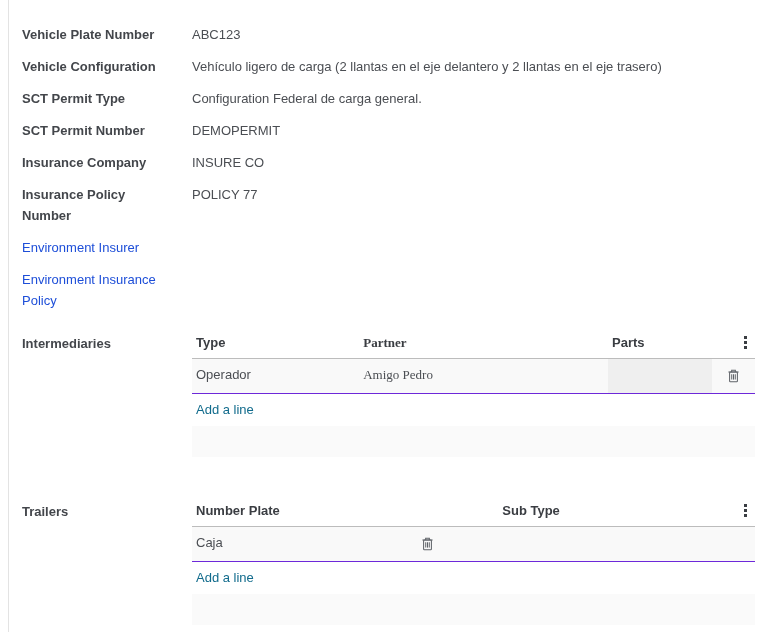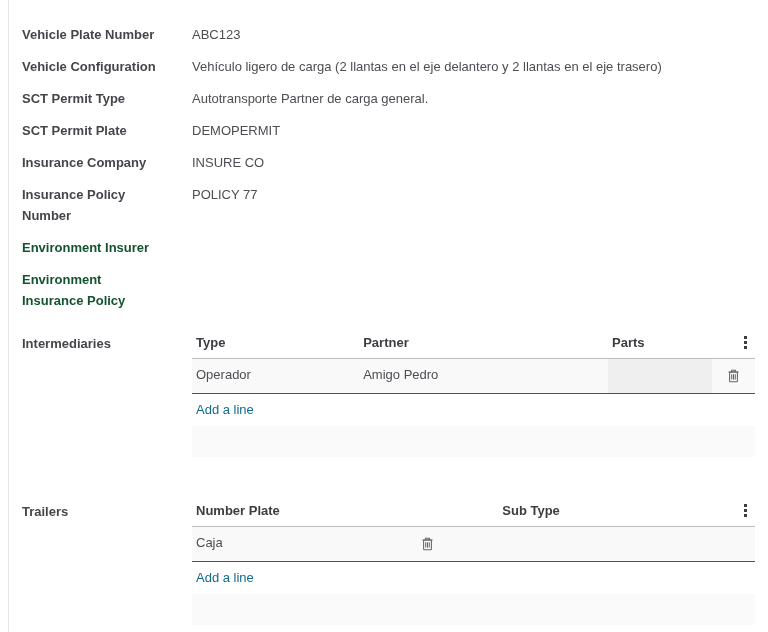--- a/index.html
+++ b/index.html
@@ -15,21 +15,21 @@
     height: 632px;
     border-left: 1px solid #e3e3e3;
     padding: 24px 13px 0 13px;
   }
   
   .field-row { display: flex; margin-bottom: 11px; }
   .field-label {
     width: 170px; flex: 0 0 170px; padding-right: 26px;
     font-weight: bold; color: #43464b; line-height: 21px;
   }
-  .field-label.muted { font-weight: bold; color: #14532d; }
+  .field-label.muted { font-weight: normal; color: #1d4ed8; }
   .field-value { flex: 1; line-height: 21px; color: #4b4e53; }
   
   .section { display: flex; }
   .section.intermediaries { margin-top: 18px; }
   .section.trailers { margin-top: 40px; }
   .section-label {
     width: 170px; flex: 0 0 170px; padding-right: 26px; padding-top: 5px;
     font-weight: bold; color: #43464b; line-height: 19px;
   }
   .o-list { flex: 1; }
@@ -38,21 +38,21 @@
     border-bottom: 1px solid #bcbcbc;
   }
   .l-header .hcell {
     font-weight: bold; color: #3a3d42;
     padding: 5px 4px 7px 4px; line-height: 16px;
   }
   .l-row { display: flex; background: #f9f9f9; border-bottom: 1px solid #6d28d9; }
   .l-row .cell { padding: 8px 4px; line-height: 16px; color: #4b4e53; }
   .cell.readonly { background: #efefef; }
   .col-type { width: 29.7%; }
-  .col-partner { width: 44.2%; }
+  .col-partner { width: 44.2%; font-family: Liberation Serif, serif; }
   .col-parts { width: 18.5%; }
   .col-plate { width: 54.4%; }
   .col-subtype { width: 38%; }
   .col-action { width: 7.6%; display: flex; align-items: center; justify-content: center; }
   .l-header .col-action { justify-content: flex-end; padding: 5px 6px 7px 4px; }
   .l-addline { padding: 8px 4px; }
   .l-addline a { color: #116b8c; text-decoration: none; line-height: 16px; cursor: pointer; }
   .l-filler { height: 31px; background: #fafafa; }
   
   .dots-icon { display: inline-flex; flex-direction: column; gap: 2px; cursor: pointer; padding: 2px; }
@@ -71,25 +71,25 @@
   </div>
 
 
   <div class="field-row">
     <div class="field-label">Vehicle Configuration</div>
     <div class="field-value">Vehículo ligero de carga (2 llantas en el eje delantero y 2 llantas en el eje trasero)</div>
   </div>
 
   <div class="field-row">
     <div class="field-label">SCT Permit Type</div>
-    <div class="field-value">Autotransporte Partner de carga general.</div>
+    <div class="field-value">Configuration Federal de carga general.</div>
   </div>
 
   <div class="field-row">
-    <div class="field-label">SCT Permit Plate</div>
+    <div class="field-label">SCT Permit Number</div>
     <div class="field-value">DEMOPERMIT</div>
   </div>
 
   <div class="field-row">
     <div class="field-label">Insurance Company</div>
     <div class="field-value">INSURE CO</div>
   </div>
 
   <div class="field-row">
     <div class="field-label">Insurance Policy Number</div>

